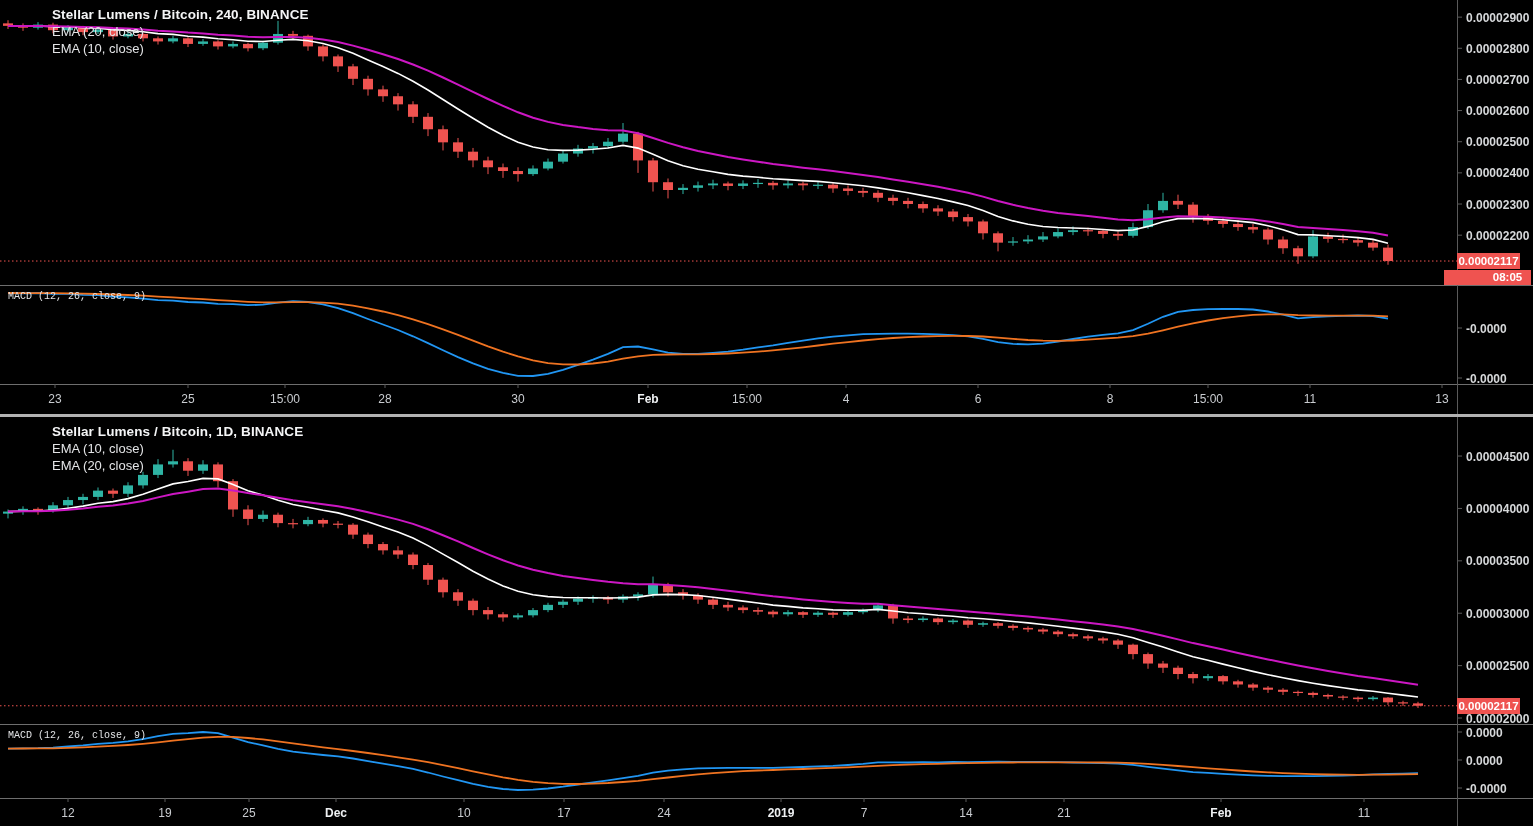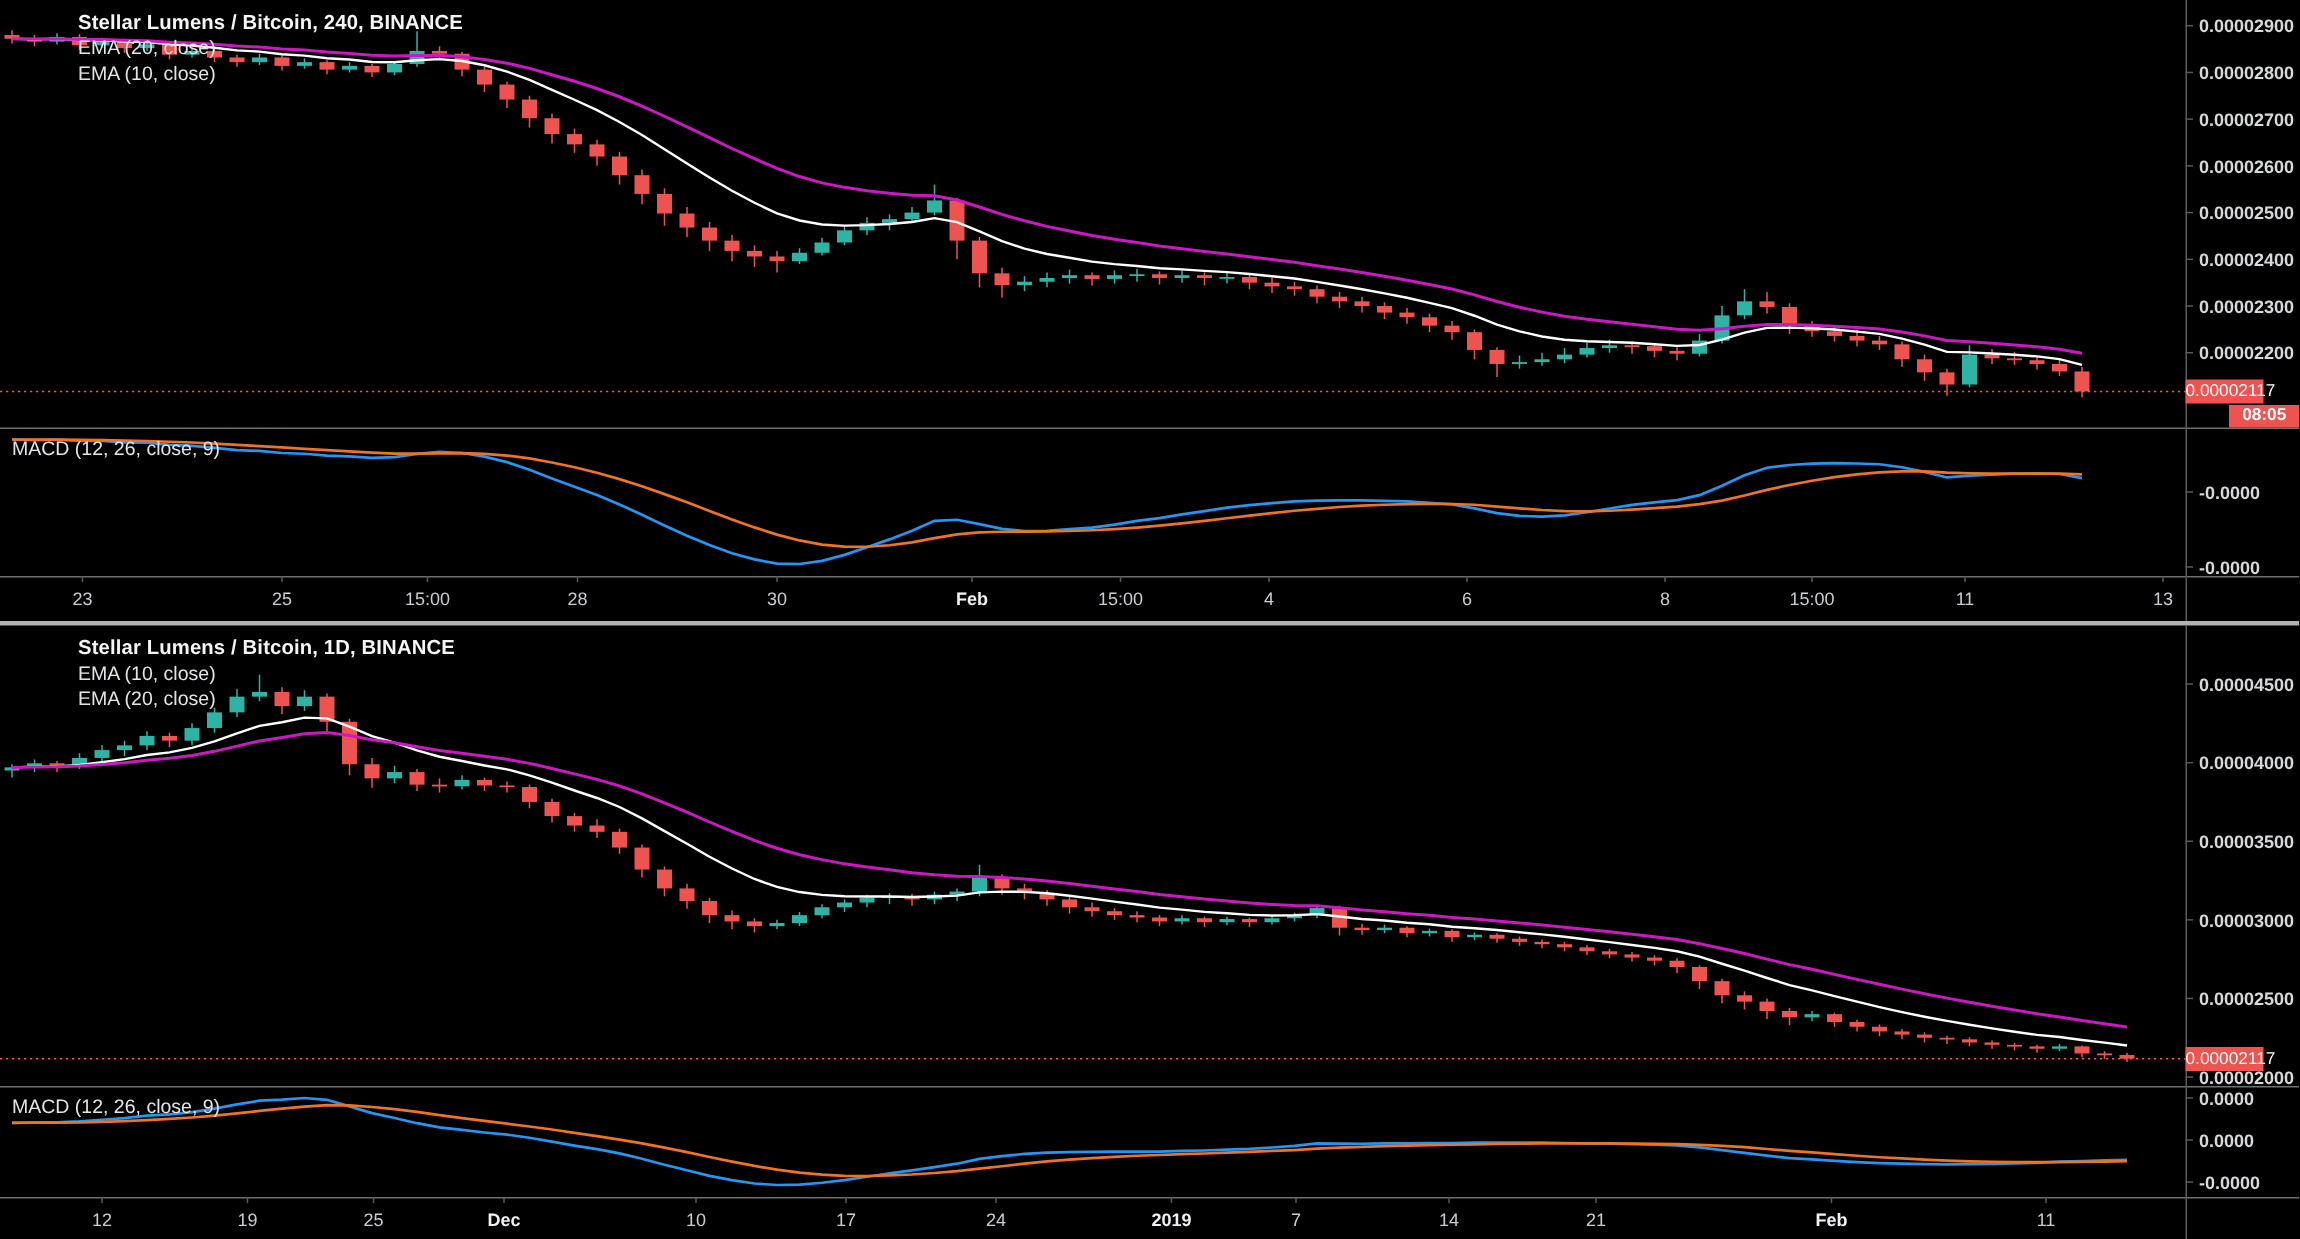--- a/index.html
+++ b/index.html
@@ -1,25 +1,25 @@
 <!DOCTYPE html>
 <html><head>
 <meta charset="utf-8">
 <style>
   html,body{margin:0;padding:0;background:#000;}
   #stage{position:relative;width:1533px;height:826px;background:#000;overflow:hidden;
          font-family:"Liberation Sans",sans-serif;}
   svg{position:absolute;left:0;display:block;}
   .legend{position:absolute;left:8px;z-index:5;color:#e3e4e6;font-size:13px;line-height:17px;margin-left:44px;}
   .legend .title{font-weight:700;font-size:13.5px;color:#f4f5f6;letter-spacing:.1px;}
-  .macdlabel{position:absolute;left:8px;z-index:5;color:#e3e4e6;font-size:13px;}
-  .plabel{position:absolute;left:1457px;width:52px;height:16px;z-index:7;color:#fff;
-          font-size:11.5px;font-weight:400;text-align:center;line-height:16px;}
-  .cdown{position:absolute;left:1486px;width:47px;height:15px;z-index:7;color:#fff;
-         font-size:11.5px;font-weight:700;text-align:center;line-height:15px;}
+  .macdlabel{position:absolute;left:8px;z-index:5;color:#e3e4e6;font-size:10px;font-family:Liberation Mono, monospace;}
+  .plabel{position:absolute;left:1457px;width:63px;height:16px;z-index:7;color:#fff;
+          font-size:11.5px;font-weight:700;text-align:center;line-height:16px;}
+  .cdown{position:absolute;left:1444px;width:47px;height:15px;z-index:7;color:#fff;
+         font-size:11.5px;font-weight:700;text-align:center;line-height:15px;padding-left:40px;}
   .splitter{position:absolute;left:0;top:414px;width:1533px;height:3px;background:#b2b2b2;z-index:6;}
   text{font-family:"Liberation Sans",sans-serif;}
   .ptick{font-size:12px;font-weight:700;}
   .ttick{font-size:12px;}
 </style>
 </head>
 <body>
 
 <div id="stage">
 

